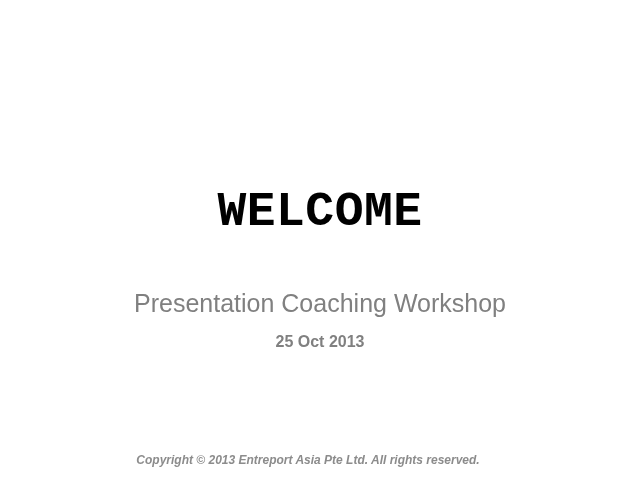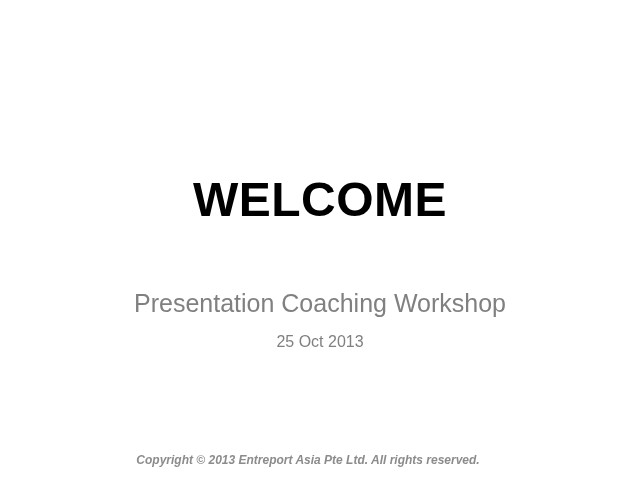--- a/index.html
+++ b/index.html
@@ -25,22 +25,22 @@
   
   .title-block {
     position: absolute;
     left: 0;
     top: 172px;
     width: 640px;
     text-align: center;
   }
 
   .slide-title {
-    margin: 0;
-    font-family: Liberation Sans, sans-serif;
+    margin: 12px;
+    font-family: Liberation Mono, monospace;
     font-weight: bold;
     font-size: 48px;
     line-height: 56px;
     letter-spacing: 0.5px;
     color: #000000;
     white-space: nowrap;
   }
 
   
   .subtitle-block {
@@ -57,21 +57,21 @@
     font-weight: normal;
     font-size: 25px;
     line-height: 30px;
     color: #808080;
     white-space: nowrap;
   }
 
   .subtitle-date {
     margin: 14px 0 0 0;
     font-family: "Liberation Sans", sans-serif;
-    font-weight: normal;
+    font-weight: bold;
     font-size: 16px;
     line-height: 20px;
     color: #808080;
     white-space: nowrap;
   }
 
   
   .footer-block {
     position: absolute;
     left: 0;

